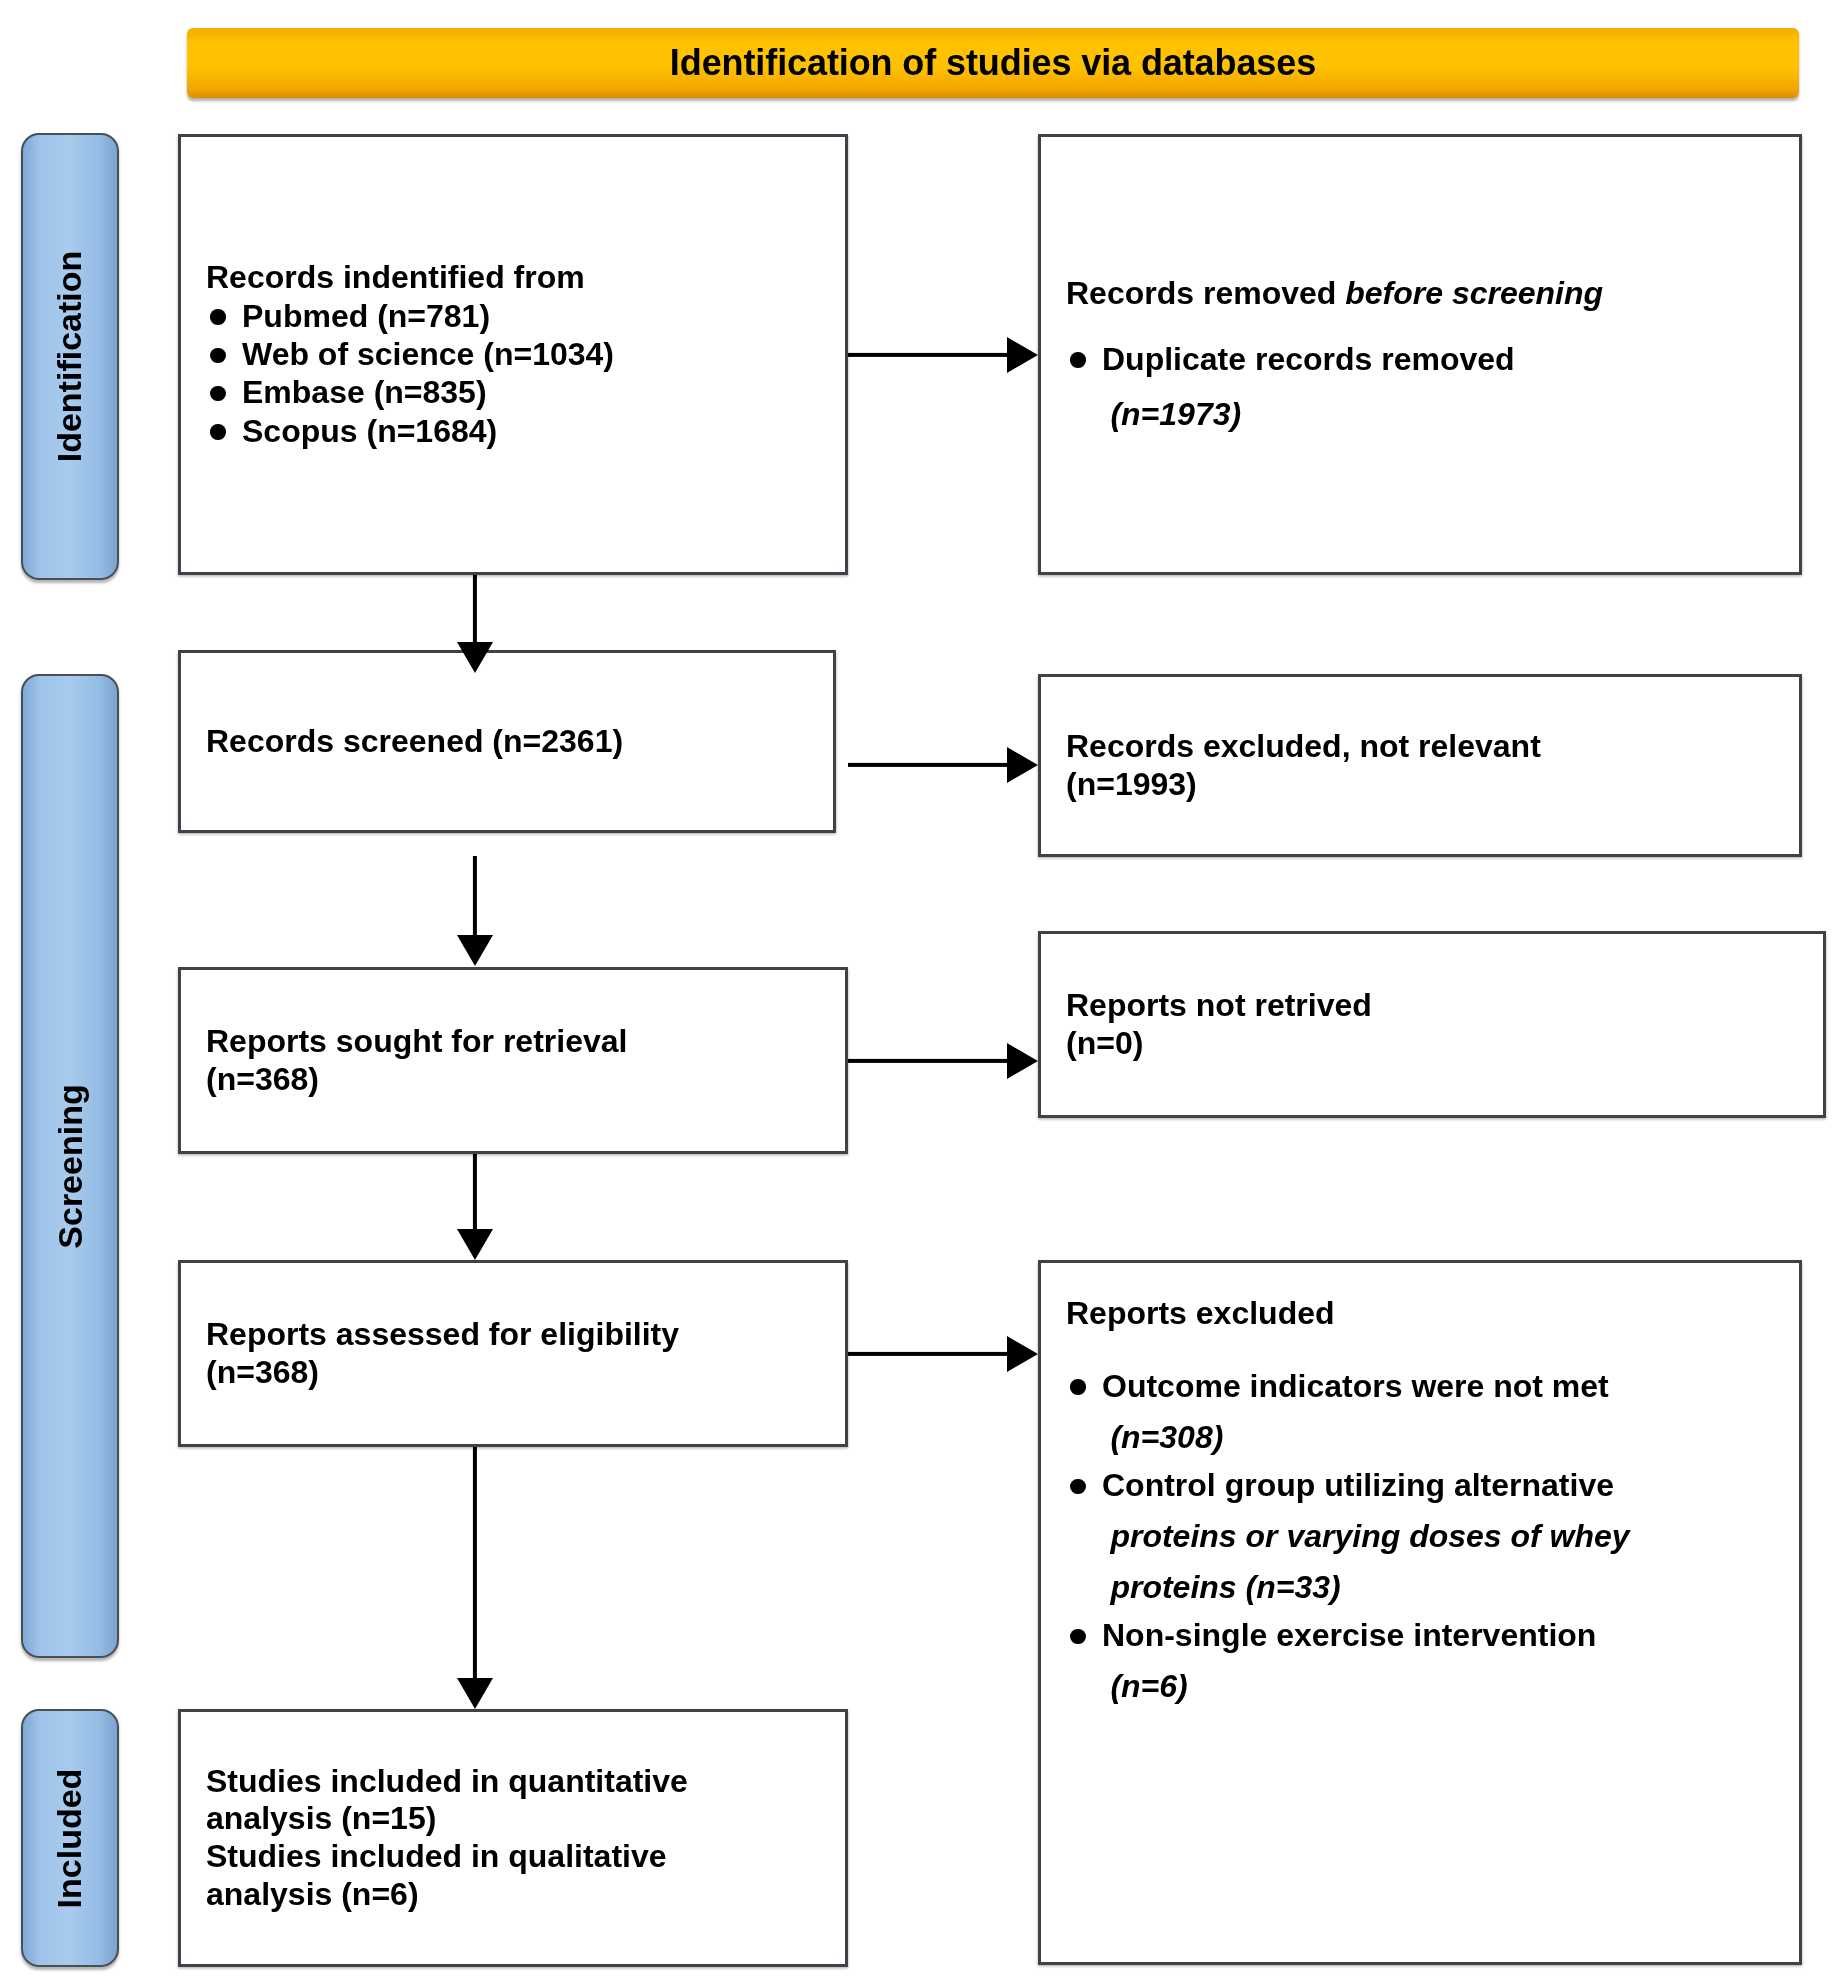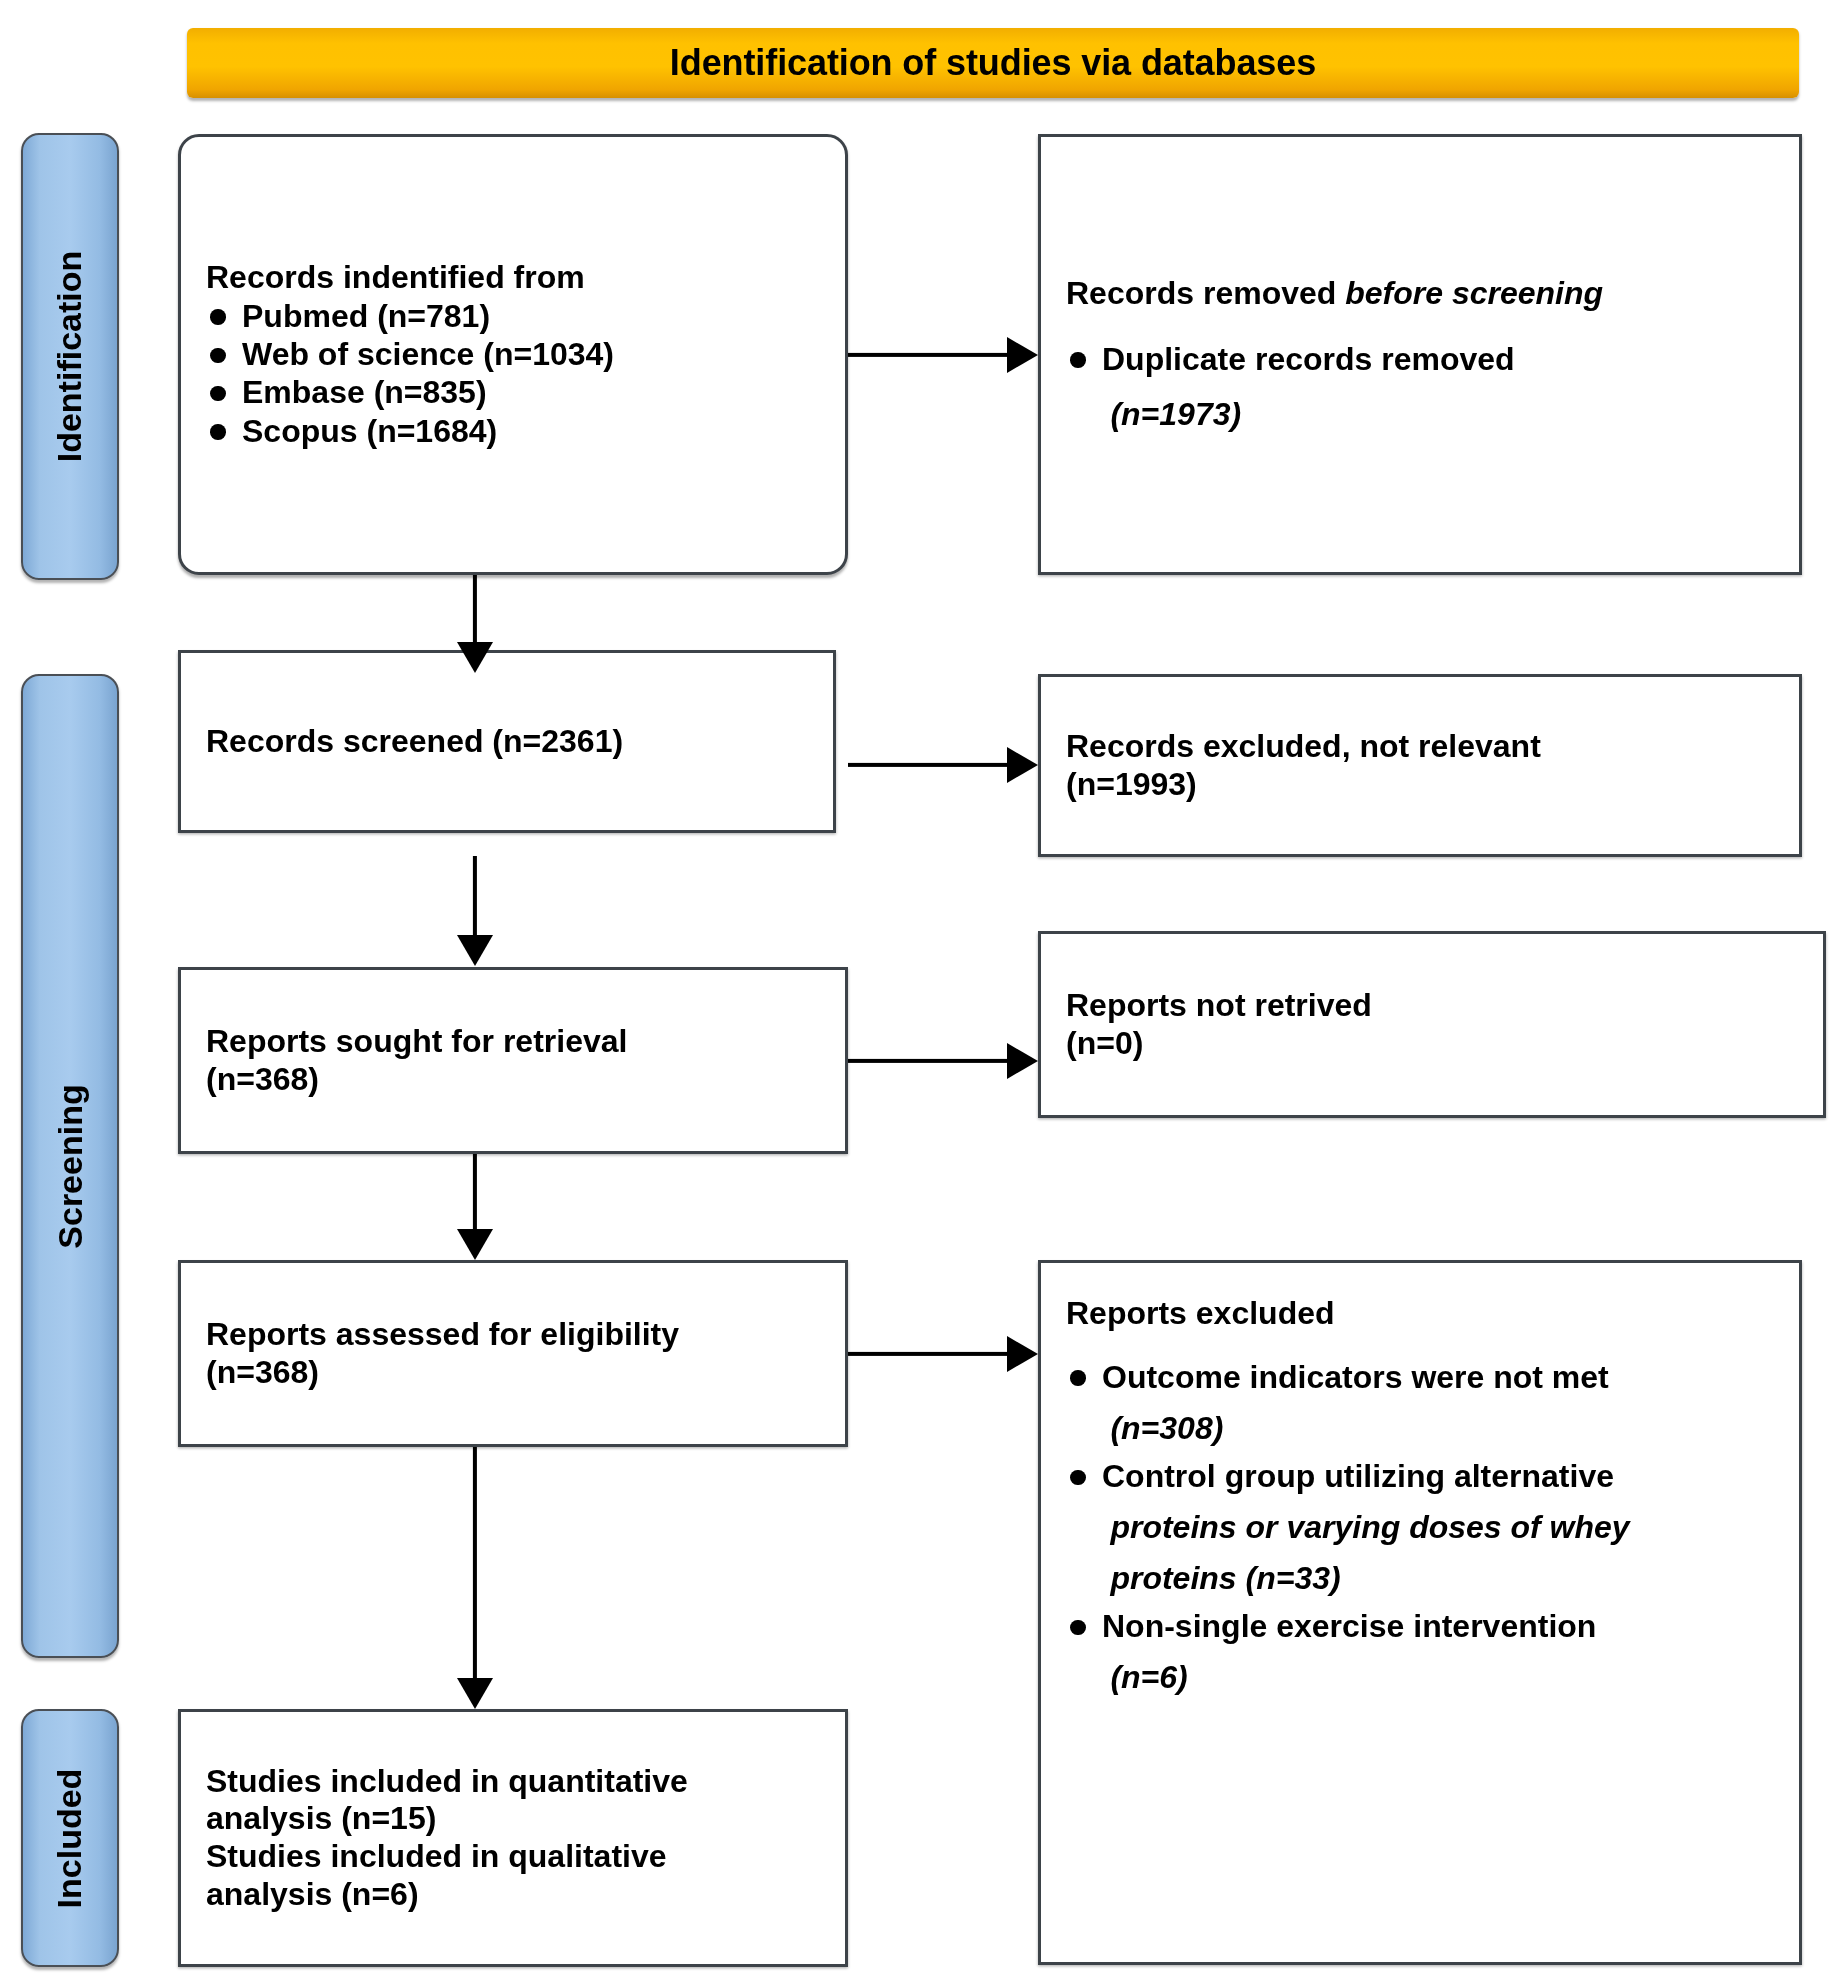--- a/index.html
+++ b/index.html
@@ -109,21 +109,21 @@
     left: 4.2px;
     top: 12.6px;
     width: 15.4px;
     height: 15.4px;
     background: #000000;
     border-radius: 50%;
   }
   ul.bullets li .cont { display: block; padding-left: 8.4px; font-style: italic; }
 
   
-  #box-identified     { left: 178px;  top: 134px;  width: 670px;  height: 441px; border-radius: 21px; }
+  #box-identified     { left: 178px;  top: 134px;  width: 670px;  height: 441px; }
   #box-removed        { left: 1038px; top: 134px;  width: 764px; height: 441px; }
   #box-screened       { left: 178px;  top: 650px;  width: 658px;  height: 183px; }
   #box-excluded       { left: 1038px; top: 674px;  width: 764px; height: 183px; }
   #box-sought         { left: 178px;  top: 967px; width: 670px;  height: 187px; }
   #box-notretrieved   { left: 1038px; top: 911px; width: 788px; height: 187px; margin-top: 20px; }
   #box-assessed       { left: 178px;  top: 1260px; width: 670px;  height: 187px; }
   #box-reports-excl   { left: 1038px; top: 1260px; width: 764px; height: 705px; padding-top: 32px; }
   #box-included       { left: 178px;  top: 1709px; width: 670px;  height: 258px; }
 
   
@@ -236,21 +236,21 @@
     <div class="box-line">(n=0)</div>
   </div>
 
   <div class="box" id="box-assessed">
     <div class="box-line">Reports assessed for eligibility</div>
     <div class="box-line">(n=368)</div>
   </div>
 
   <div class="box top-align" id="box-reports-excl">
     <div class="box-title">Reports excluded</div>
-    <ul class="bullets" style="margin-top:25px;">
+    <ul class="bullets" style="margin-top:34px;">
       <li style="margin-bottom:9.8px;">
         <span class="dot"></span>
         <span>Outcome indicators were not met</span>
         <span class="cont" style="margin-top:12.6px;">(n=308)</span>
       </li>
       <li style="margin-bottom:9.8px;">
         <span class="dot"></span>
         <span>Control group utilizing alternative</span>
         <span class="cont" style="margin-top:12.6px;">proteins or varying doses of whey</span>
         <span class="cont" style="margin-top:12.6px;">proteins (n=33)</span>

